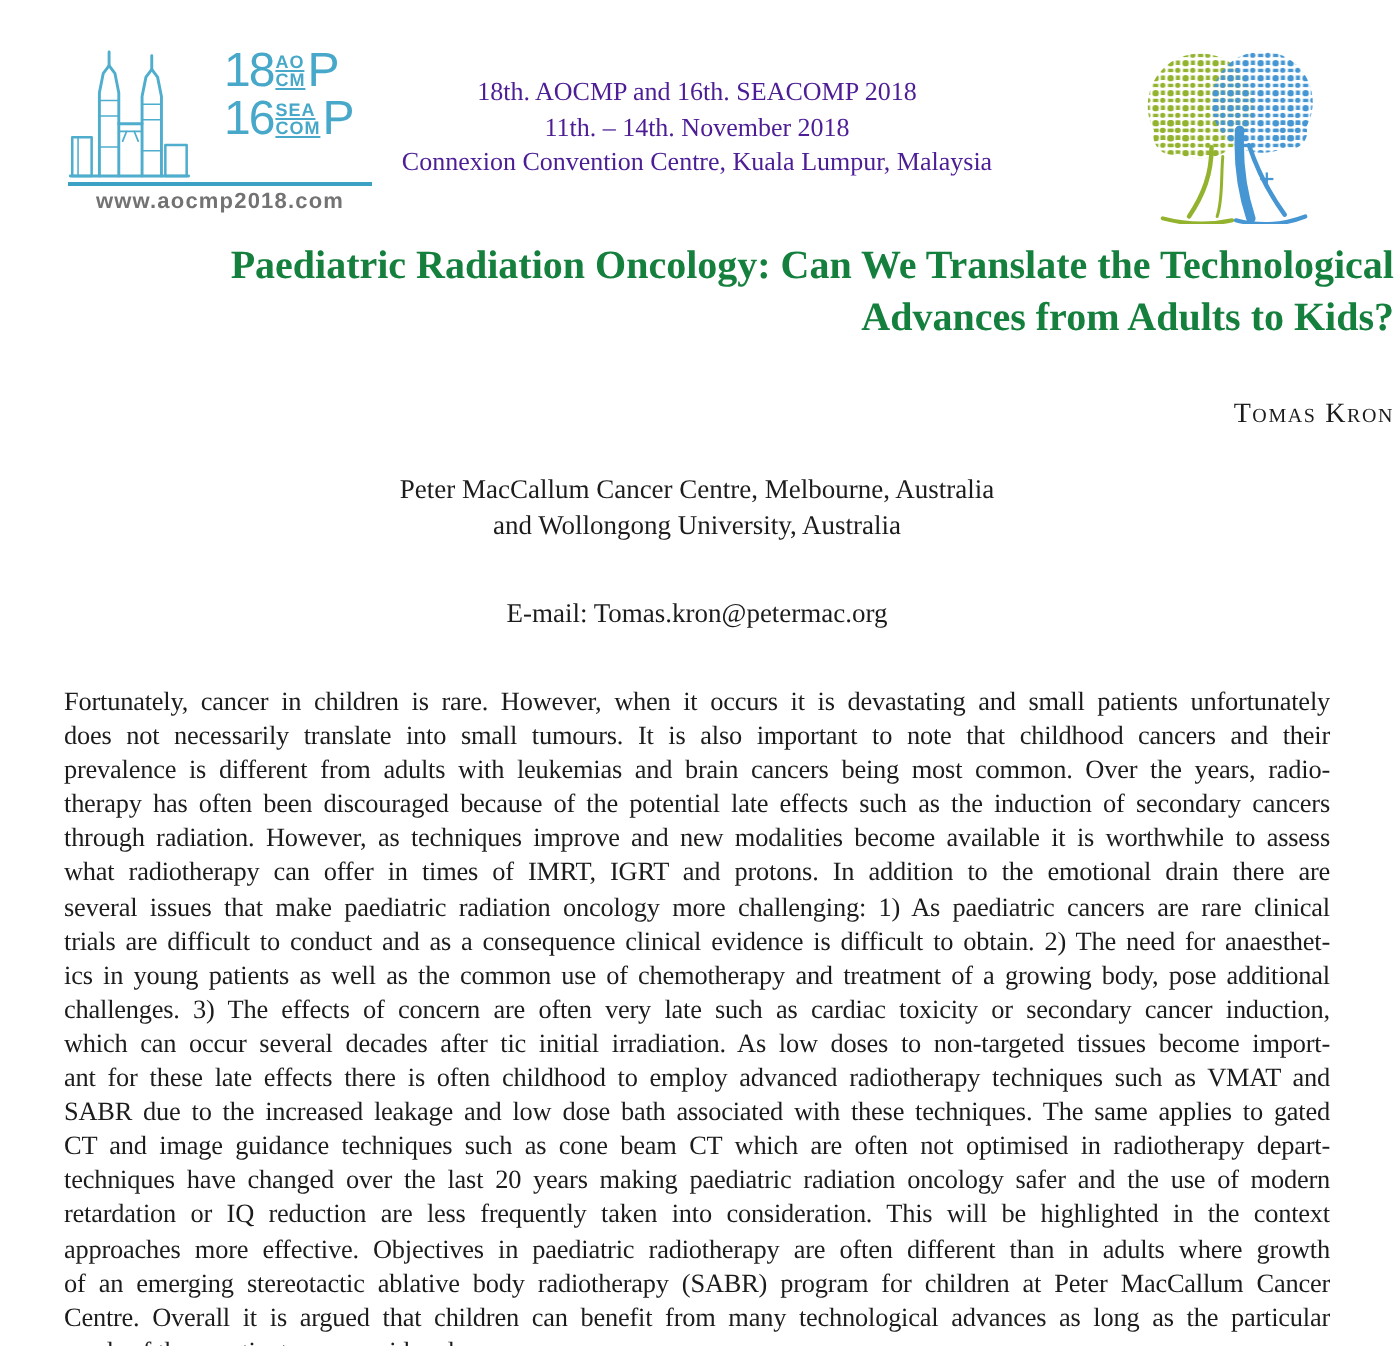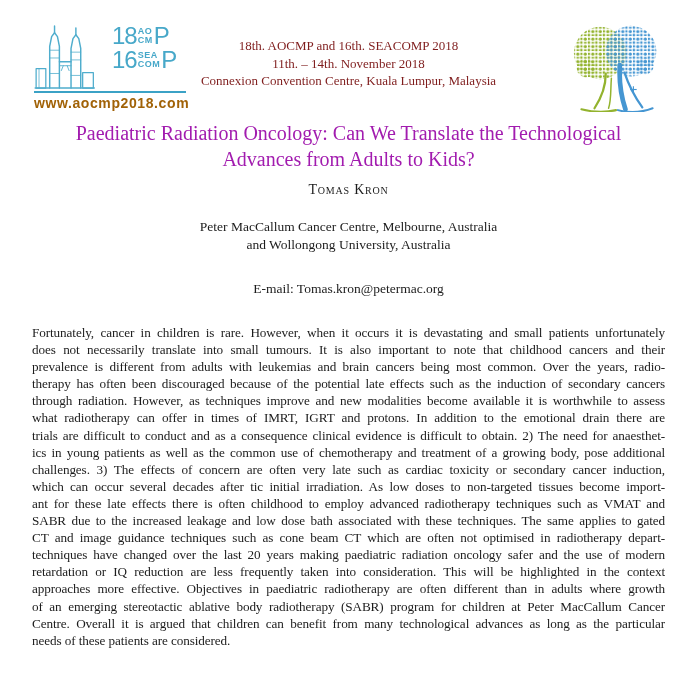--- a/index.html
+++ b/index.html
@@ -24,51 +24,51 @@
   .logo-row { display: flex; align-items: center; line-height: 1; }
   .logo-num {
     font-family: "Liberation Sans", sans-serif;
     font-size: 24px; font-weight: 400; letter-spacing: -1px;
     color: #47a8c9;
   }
   .logo-stack { display: flex; flex-direction: column; margin: 0 1px; }
   .logo-stack span {
     font-family: "Liberation Sans", sans-serif;
     font-size: 9px; font-weight: 700; line-height: 9px;
-    letter-spacing: 0.5px; color: #47a8c9;
+    letter-spacing: 0.5px; color: #47a8c9; text-decoration: underline;
   }
   .logo-tail {
     font-family: "Liberation Sans", sans-serif;
     font-size: 24px; font-weight: 400; color: #47a8c9;
   }
   .logo-rule { border-top: 2px solid #3ba2c6; margin-top: 2px; }
   .logo-site {
     margin-top: 2px; text-align: center;
     font-family: "Liberation Sans", sans-serif;
-    font-size: 14px; font-weight: 700; letter-spacing: 0.6px;
-    color: #a16207;
+    font-size: 11px; font-weight: 700; letter-spacing: 0.6px;
+    color: #737373;
   }
 
   .header-center {
     position: absolute; left: 50%; transform: translateX(-50%);
     top: 37px; width: 420px; text-align: center;
-    font-size: 13px; line-height: 17.5px; color: #7f1d1d;
+    font-size: 13px; line-height: 17.5px; color: #4c1d95;
   }
 
   .tree-svg { position: absolute; right: 24px; top: 22px; width: 112px; height: 90px; }
 
   
   .title {
     margin-top: 9px;
-    text-align: center;
-    font-size: 20px; font-weight: 400; line-height: 25.5px;
-    color: #a21caf;
+    text-align: right;
+    font-size: 20px; font-weight: 700; line-height: 25.5px;
+    color: #15803d;
   }
   .author {
-    margin-top: 10px; text-align: center;
+    margin-top: 28px; text-align: right;
     font-variant: small-caps; font-size: 14px; letter-spacing: 0.8px;
     color: #1c1c1c;
   }
   .affiliation {
     margin-top: 20px; text-align: center;
     font-size: 13.5px; line-height: 18px; color: #1c1c1c;
   }
   .email { margin-top: 27px; text-align: center; font-size: 13.5px; color: #1c1c1c; }
 
   
@@ -199,20 +199,21 @@
 
   <div class="email">E-mail: Tomas.kron@petermac.org</div>
 
   <div class="abstract">
       <div class="jline">Fortunately, cancer in children is rare. However, when it occurs it is devastating and small patients unfortunately</div>
       <div class="jline">does not necessarily translate into small tumours. It is also important to note that childhood cancers and their</div>
       <div class="jline">prevalence is different from adults with leukemias and brain cancers being most common. Over the years, radio-</div>
       <div class="jline">therapy has often been discouraged because of the potential late effects such as the induction of secondary cancers</div>
       <div class="jline">through radiation. However, as techniques improve and new modalities become available it is worthwhile to assess</div>
       <div class="jline">what radiotherapy can offer in times of IMRT, IGRT and protons. In addition to the emotional drain there are</div>
+      <div class="jline">several issues that make paediatric radiation oncology more challenging: 1) As paediatric cancers are rare clinical</div>
       <div class="jline">trials are difficult to conduct and as a consequence clinical evidence is difficult to obtain. 2) The need for anaesthet-</div>
       <div class="jline">ics in young patients as well as the common use of chemotherapy and treatment of a growing body, pose additional</div>
       <div class="jline">challenges. 3) The effects of concern are often very late such as cardiac toxicity or secondary cancer induction,</div>
       <div class="jline">which can occur several decades after tic initial irradiation. As low doses to non-targeted tissues become import-</div>
       <div class="jline">ant for these late effects there is often childhood to employ advanced radiotherapy techniques such as VMAT and</div>
       <div class="jline">SABR due to the increased leakage and low dose bath associated with these techniques. The same applies to gated</div>
       <div class="jline">CT and image guidance techniques such as cone beam CT which are often not optimised in radiotherapy depart-</div>
       <div class="jline">techniques have changed over the last 20 years making paediatric radiation oncology safer and the use of modern</div>
       <div class="jline">retardation or IQ reduction are less frequently taken into consideration. This will be highlighted in the context</div>
       <div class="jline">approaches more effective. Objectives in paediatric radiotherapy are often different than in adults where growth</div>

